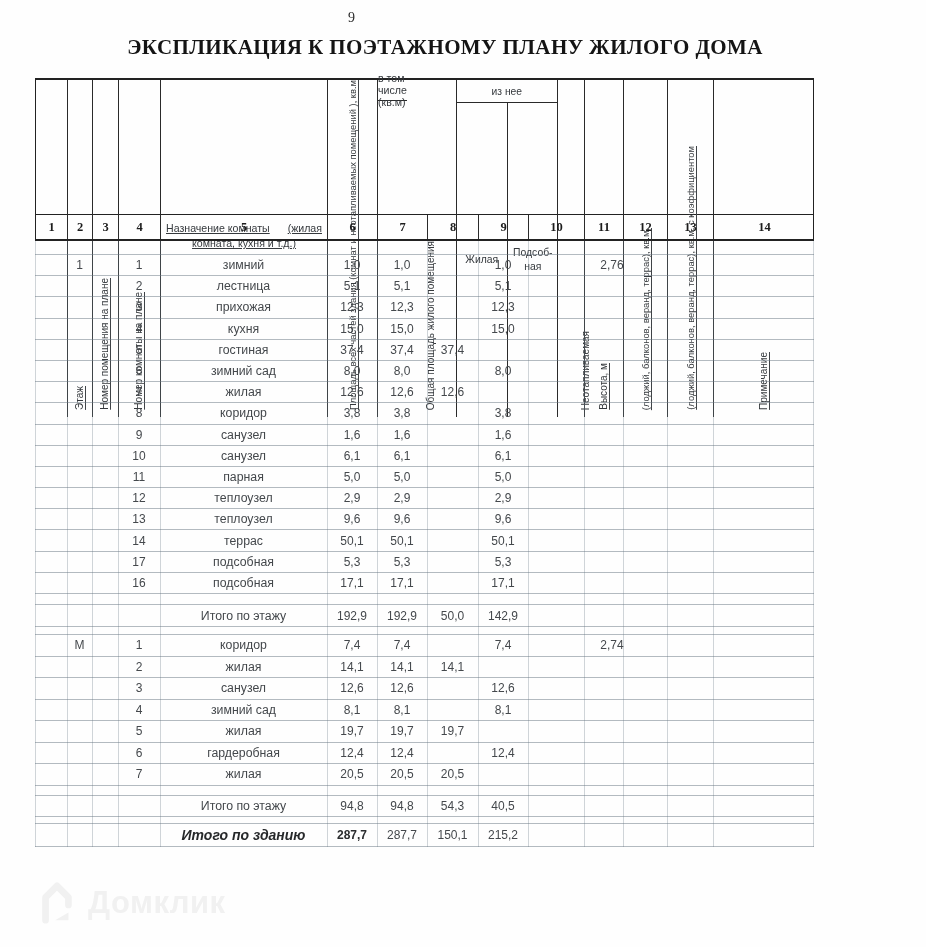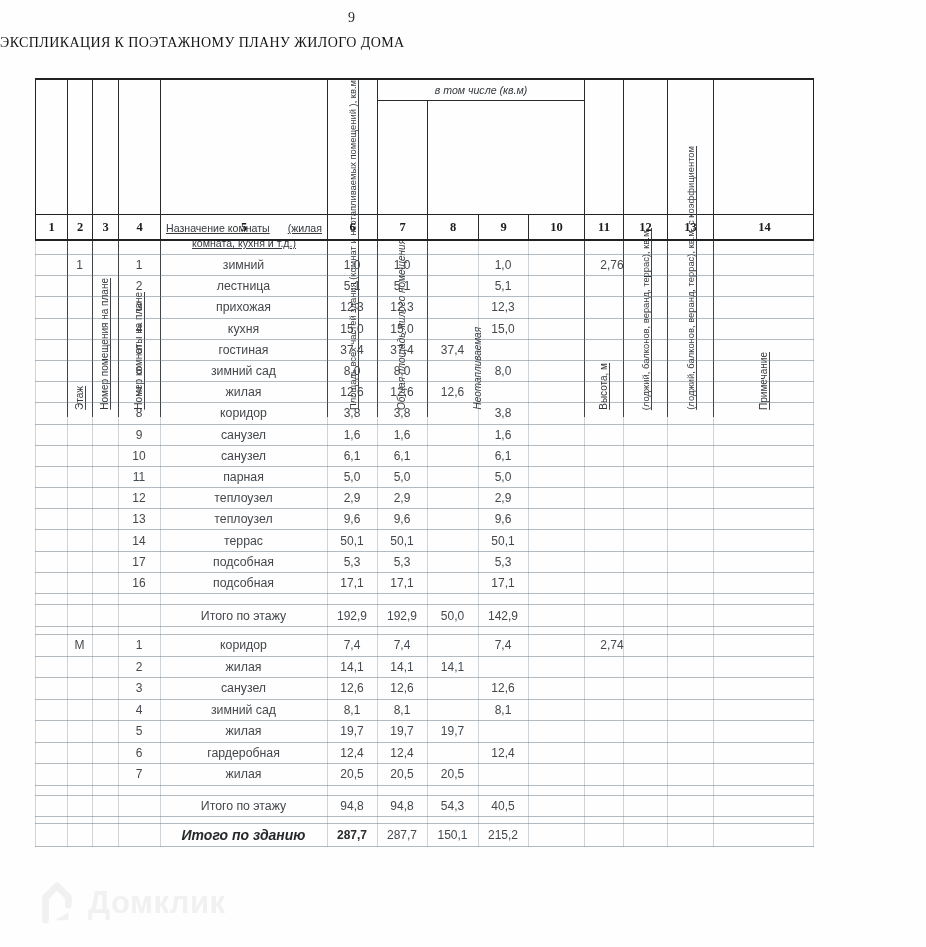--- a/index.html
+++ b/index.html
@@ -1,39 +1,39 @@
 <!DOCTYPE html>
 <html><head>
 <meta charset="utf-8">
 <style>
   html,body{margin:0;padding:0;background:#e9e9e9;}
   .page{position:relative;width:926px;height:947px;background:#fefefe;overflow:hidden;
         font-family:"Liberation Sans",sans-serif;color:#3f4347;}
   
   .page-num{position:absolute;top:10px;left:348px;font-family:"Liberation Serif",serif;
             font-size:14px;color:#2a2a2a;}
-  .doc-title{position:absolute;top:35px;left:0;right:36px;text-align:left;
-             font-family:"Liberation Serif",serif;font-weight:normal;font-size:14px;
+  .doc-title{position:absolute;top:35px;left:0;right:36px;text-align:center;
+             font-family:"Liberation Serif",serif;font-weight:bold;font-size:21px;
              letter-spacing:.4px;color:#141414;}
   
   .thead{position:absolute;left:35px;top:78px;width:779px;height:137px;display:grid;
          grid-template-columns:32px 25px 26px 42px 167px 50px 207px 39px 44px 46px 101px;
          border:1.6px solid #222;border-top-width:2.2px;box-sizing:border-box;background:#fefefe;}
   .hc{border-right:1.4px solid #2a2a2a;position:relative;display:flex;
       justify-content:center;align-items:flex-end;padding-bottom:7px;box-sizing:border-box;text-decoration:underline;}
   .hc:last-child{border-right:none;}
   .vtext{writing-mode:vertical-rl;transform:rotate(180deg);font-size:10px;line-height:1.22;
          color:#34383c;text-align:left;white-space:normal;}
   .vtext.small{font-size:9.4px;}
   .hc5{flex-direction:column;justify-content:center;align-items:stretch;
        padding:0 5px 26px 5px;font-size:10.6px;color:#34383c;}
   .hc5 .l1{display:flex;justify-content:space-between;align-items:baseline;}
   .hc5 .l2{text-align:center;margin-top:3px;}
   
-  .hgroup{display:flex;flex-direction:column;border-right:1.4px solid #2a2a2a;box-sizing:border-box;font-style:italic;}
+  .hgroup{display:flex;flex-direction:row;border-right:1.4px solid #2a2a2a;box-sizing:border-box;}
   .band-top{height:21px;flex:0 0 21px;border-bottom:1.4px solid #2a2a2a;display:flex;
             align-items:center;justify-content:center;font-size:10.6px;color:#34383c;box-sizing:border-box;}
   .band-body{flex:1;display:grid;grid-template-columns:50px 101px 56px;}
   .bbc{border-right:1.4px solid #2a2a2a;display:flex;justify-content:center;
        align-items:flex-end;padding-bottom:7px;box-sizing:border-box;}
   .bbc:last-child{border-right:none;}
   .iznee{display:flex;flex-direction:column;border-right:1.4px solid #2a2a2a;box-sizing:border-box;}
   .iznee-label{height:23px;flex:0 0 23px;border-bottom:1.4px solid #2a2a2a;display:flex;
                align-items:center;justify-content:center;font-size:10.3px;color:#34383c;box-sizing:border-box;}
   .iznee-body{flex:1;display:grid;grid-template-columns:51px 50px;}
@@ -95,20 +95,27 @@
       <div class="l2">комната, кухня и т.д.)</div>
     </div>
     <div class="hc">
       <span class="vtext small">Площадь всех частей здания (комнат и неотапливаемых помещений ), кв.м</span>
     </div>
     <div class="hgroup">
       <div class="band-top">в том числе (кв.м)</div>
       <div class="band-body">
         <div class="bbc">
           <span class="vtext">Общая площадь жилого помещения</span>
+        </div>
+        <div class="iznee">
+          <div class="iznee-label">из нее</div>
+          <div class="iznee-body">
+            <div class="izc">Жилая</div>
+            <div class="izc">Подсоб- ная</div>
+          </div>
         </div>
         <div class="bbc">
           <span class="vtext">Неотапливаемая</span>
         </div>
       </div>
     </div>
     <div class="hc">
       <span class="vtext">Высота, м</span>
     </div>
     <div class="hc">

